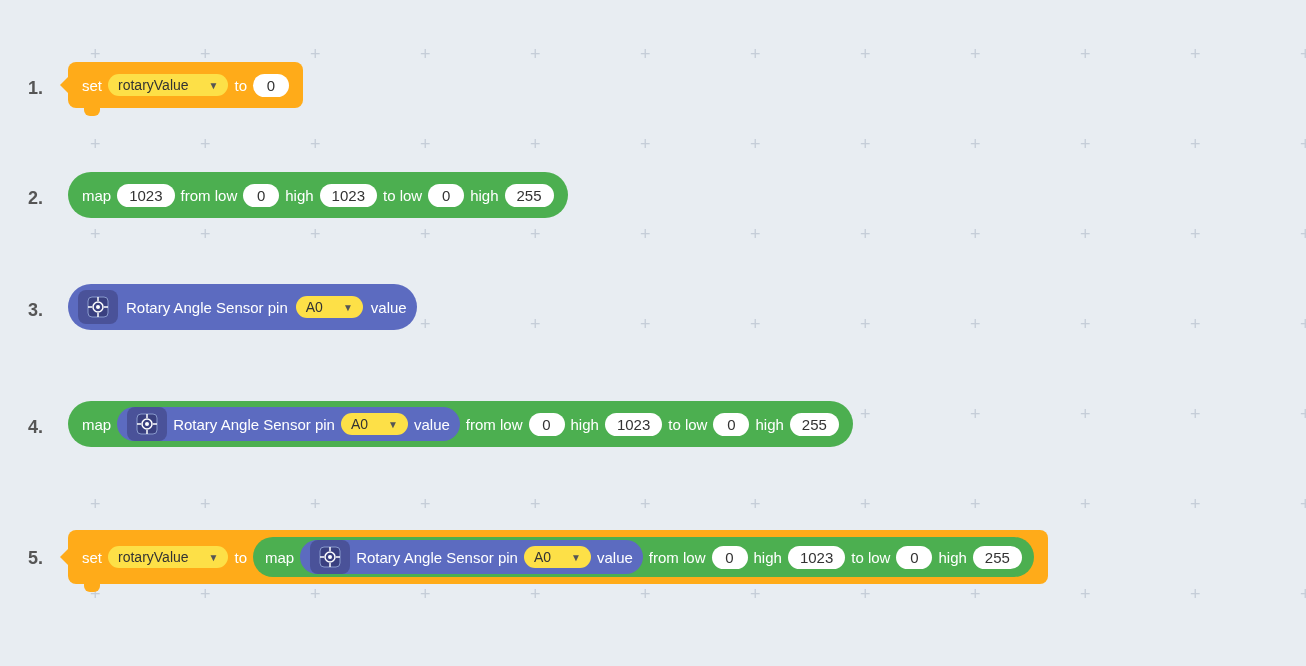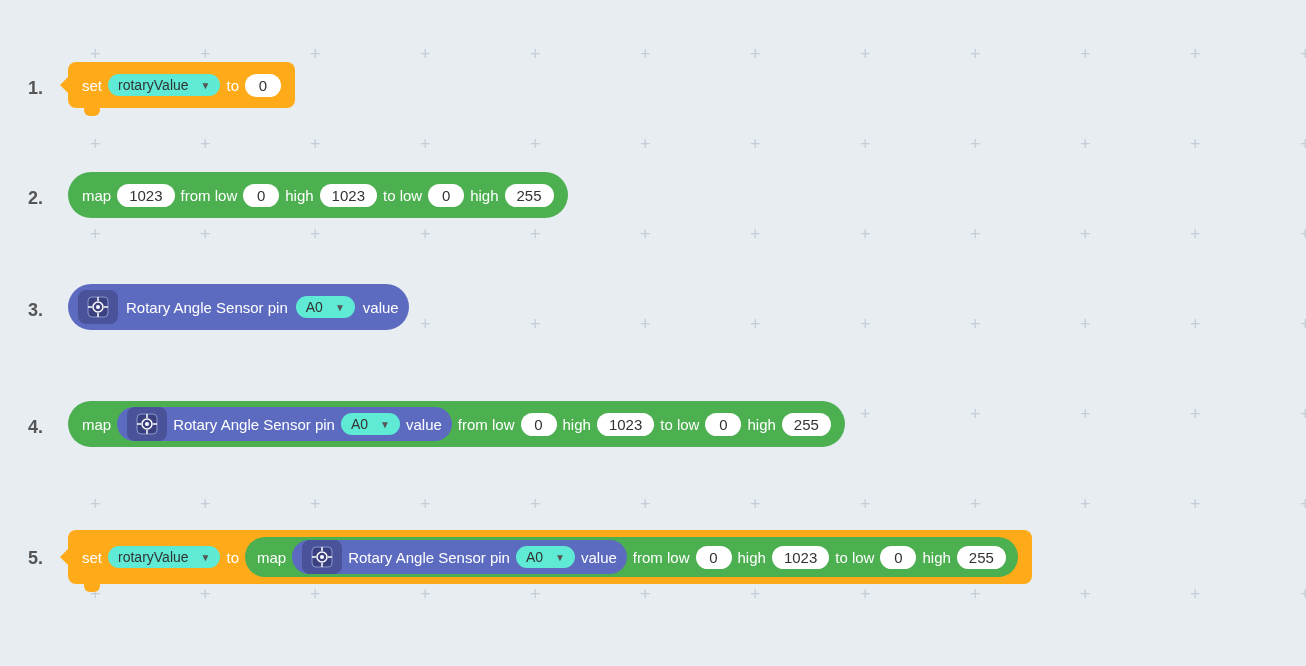--- a/index.html
+++ b/index.html
@@ -120,28 +120,28 @@
       color: #333;
       font-weight: 500;
       display: inline-flex;
       align-items: center;
       min-width: 36px;
       justify-content: center;
     }
 
     
     .dropdown-pill {
-      background: #5eead4;
+      background: #fde047;
       border-radius: 20px;
       padding: 3px 10px;
       font-size: 14px;
       color: #333;
       display: inline-flex;
       align-items: center;
-      gap: 12px;
+      gap: 20px;
       cursor: pointer;
     }
     .dropdown-pill .arrow {
       font-size: 10px;
       color: #555;
     }
 
     
     .sensor-icon-block {
       background: #4A5299;

